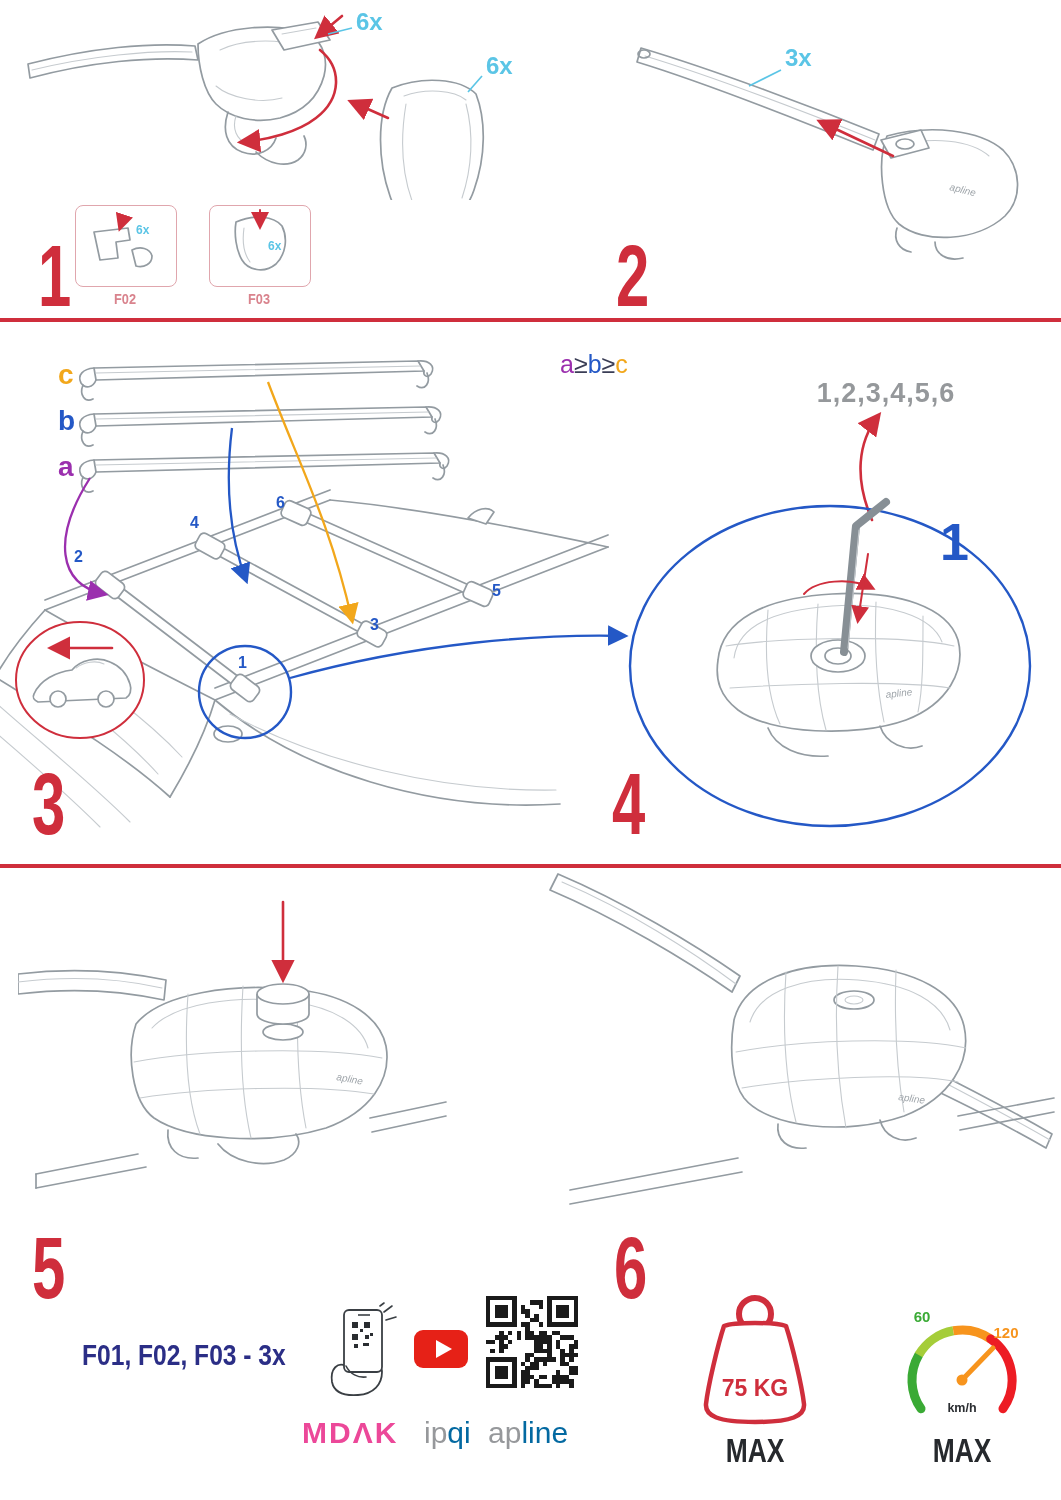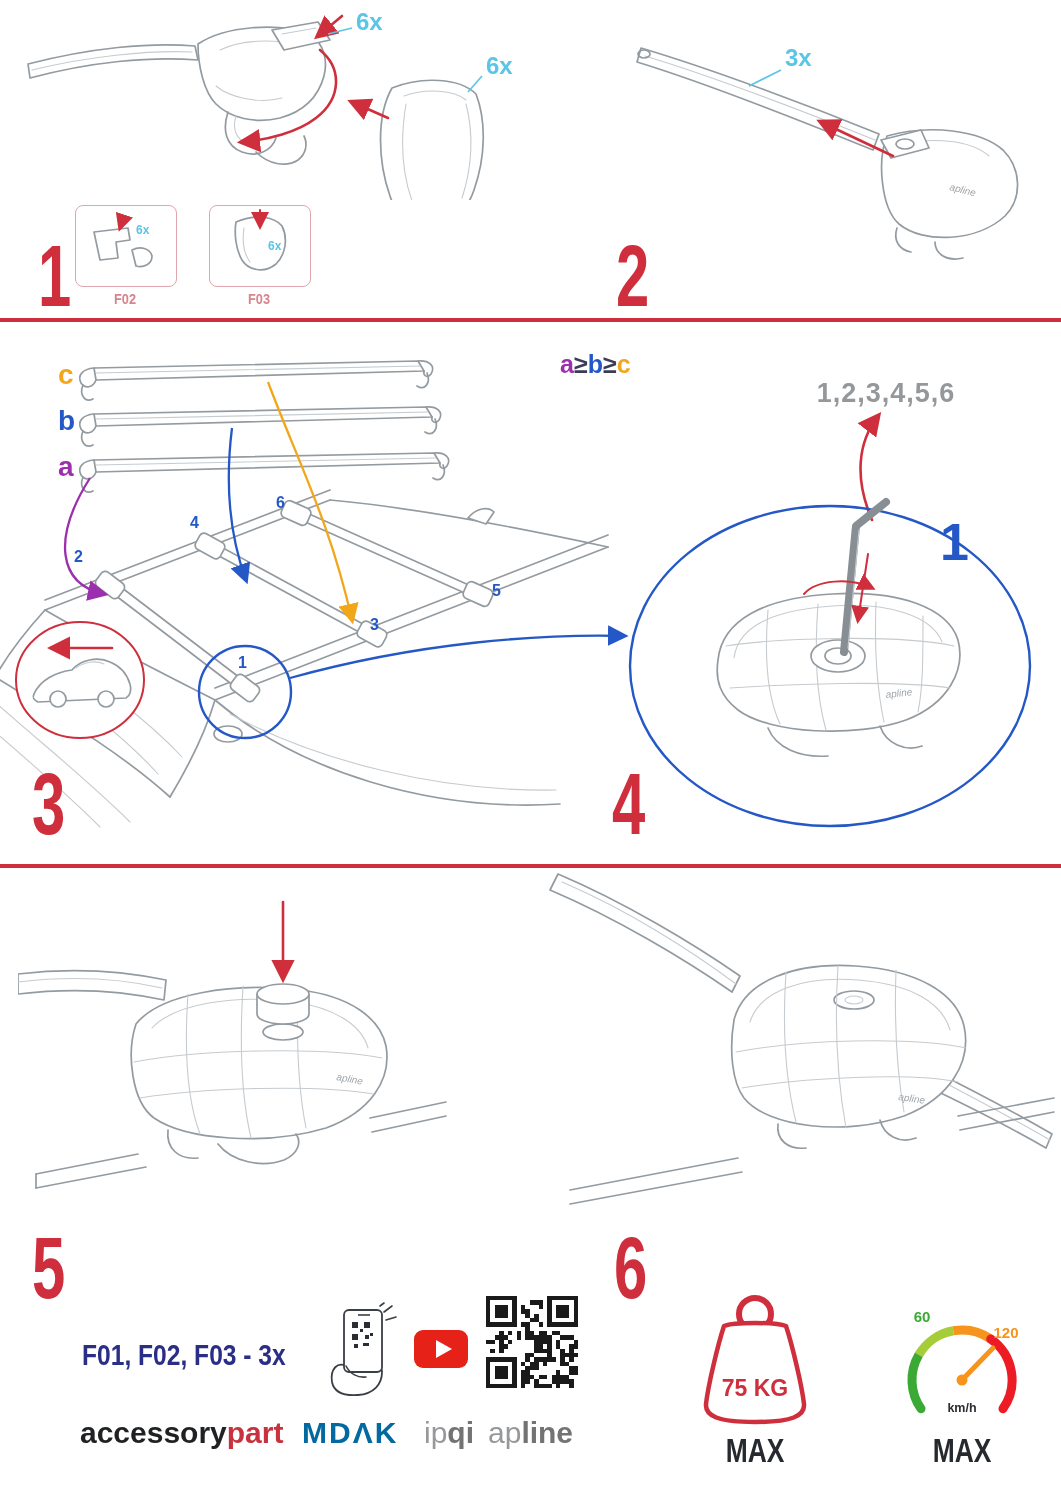--- a/index.html
+++ b/index.html
@@ -25,34 +25,34 @@
   .seq{fill:#95989b;font-weight:700;font-size:27px;letter-spacing:1px;}
   .bigblue{fill:#2458c6;font-weight:700;font-size:52px;}
   .lbl-a{fill:#9b2fae;font-weight:700;font-size:28px;}
   .lbl-b{fill:#2458c6;font-weight:700;font-size:28px;}
   .lbl-c{fill:#f2a71b;font-weight:700;font-size:28px;}
   .tinylogo{fill:#a0a6ab;font-size:10px;font-style:italic;}
 
   .stepnum{position:absolute;color:#cf2e3c;font-weight:700;font-size:88px;line-height:1;transform:scaleX(.68);transform-origin:0 0;}
   .divider{position:absolute;left:0;width:1061px;height:4px;background:#cf2e3c;}
 
-  .rule{position:absolute;left:560px;top:350px;font-size:25px;font-weight:700;}
+  .rule{position:absolute;left:560px;top:350px;font-size:25px;font-weight:400;}
   .rule .c-purple{color:#9b2fae;} .rule .c-blue{color:#2458c6;}
   .rule .c-orange{color:#f2a71b;} .rule .c-dark{color:#3a3d55;}
 
   .thumb{position:absolute;width:100px;height:80px;border:1.5px solid #e0a6ad;border-radius:8px;background:#fff;}
   .thumblabel{position:absolute;width:100px;text-align:center;color:#d9838d;font-weight:700;font-size:15px;transform:scaleX(.85);}
 
   .parts{position:absolute;left:82px;top:1338px;font-size:30px;font-weight:700;color:#2b2e86;transform:scaleX(.82);transform-origin:0 50%;white-space:nowrap;}
   .brand{position:absolute;top:1416px;font-size:30px;white-space:nowrap;}
   .b-black{color:#1f2123;font-weight:700;}
   .b-red{color:#c8323e;font-weight:700;}
-  .b-gray{color:#0369a1;font-weight:700;letter-spacing:2px;text-align:center;}
+  .b-gray{color:#ec4899;font-weight:700;letter-spacing:2px;text-align:center;}
   .b-ltgray{color:#96989b;font-weight:400;}
-  .b-red2{color:#737373;font-weight:700;}
+  .b-red2{color:#0369a1;font-weight:400;}
   .maxlabel{position:absolute;text-align:center;font-weight:700;font-size:33px;color:#26292d;transform:scaleX(.8);transform-origin:50% 50%;}
   .wkg{fill:#cf2e3c;font-weight:700;font-size:23px;}
   .sp-60{fill:#3aaa35;font-weight:700;font-size:15px;}
   .sp-120{fill:#f7941d;font-weight:700;font-size:15px;}
   .sp-kmh{fill:#2a2d31;font-weight:700;font-size:12.5px;}
   [data-name="qr-code-icon"]{shape-rendering:crispEdges;}
   [data-name="qr-code-icon"] rect{fill:#1a1a1a;}
 </style>
 </head>
 <body>
@@ -507,21 +507,20 @@
       <rect x="19" y="19" width="1" height="1"></rect>
       <rect x="8" y="20" width="1" height="1"></rect>
       <rect x="11" y="20" width="1" height="1"></rect>
       <rect x="12" y="20" width="1" height="1"></rect>
       <rect x="13" y="20" width="1" height="1"></rect>
       <rect x="14" y="20" width="1" height="1"></rect>
       <rect x="16" y="20" width="1" height="1"></rect>
       <rect x="19" y="20" width="1" height="1"></rect>
     </svg>
 
-  <div class="brand" style="left:80px" data-name="brand-accessorypart"><span class="b-black" data-name="brand-accessory-text">accessory</span><span class="b-red" data-name="brand-part-text">part</span></div>
   <div class="brand b-gray" style="left:302px" data-name="brand-mdak">MDΛK</div>
   <div class="brand" style="left:424px" data-name="brand-ipqi"><span class="b-ltgray" data-name="brand-ip-text">ip</span><span class="b-red2" data-name="brand-qi-text">qi</span></div>
   <div class="brand" style="left:488px" data-name="brand-apline"><span class="b-ltgray" data-name="brand-ap-text">ap</span><span class="b-red2" data-name="brand-line-text">line</span></div>
 
   <svg class="abs" style="left:688px;top:1292px" width="134" height="138" viewBox="0 0 134 138" data-name="weight-limit-icon">
     <circle cx="67" cy="22" r="16" fill="none" stroke="#cf2e3c" stroke-width="6"></circle>
     <path d="M36,34 C30,52 20,94 18,112 C17,124 30,130 67,130 C104,130 117,124 116,112 C114,94 104,52 98,34 C88,30 46,30 36,34 Z" fill="#fff" stroke="#cf2e3c" stroke-width="4.5" stroke-linejoin="round"></path>
     <text class="wkg" x="67" y="104" text-anchor="middle" data-name="max-weight-value">75 KG</text>
   </svg>
   <div class="maxlabel" style="left:688px;top:1432px;width:134px" data-name="weight-max-label">MAX</div>

